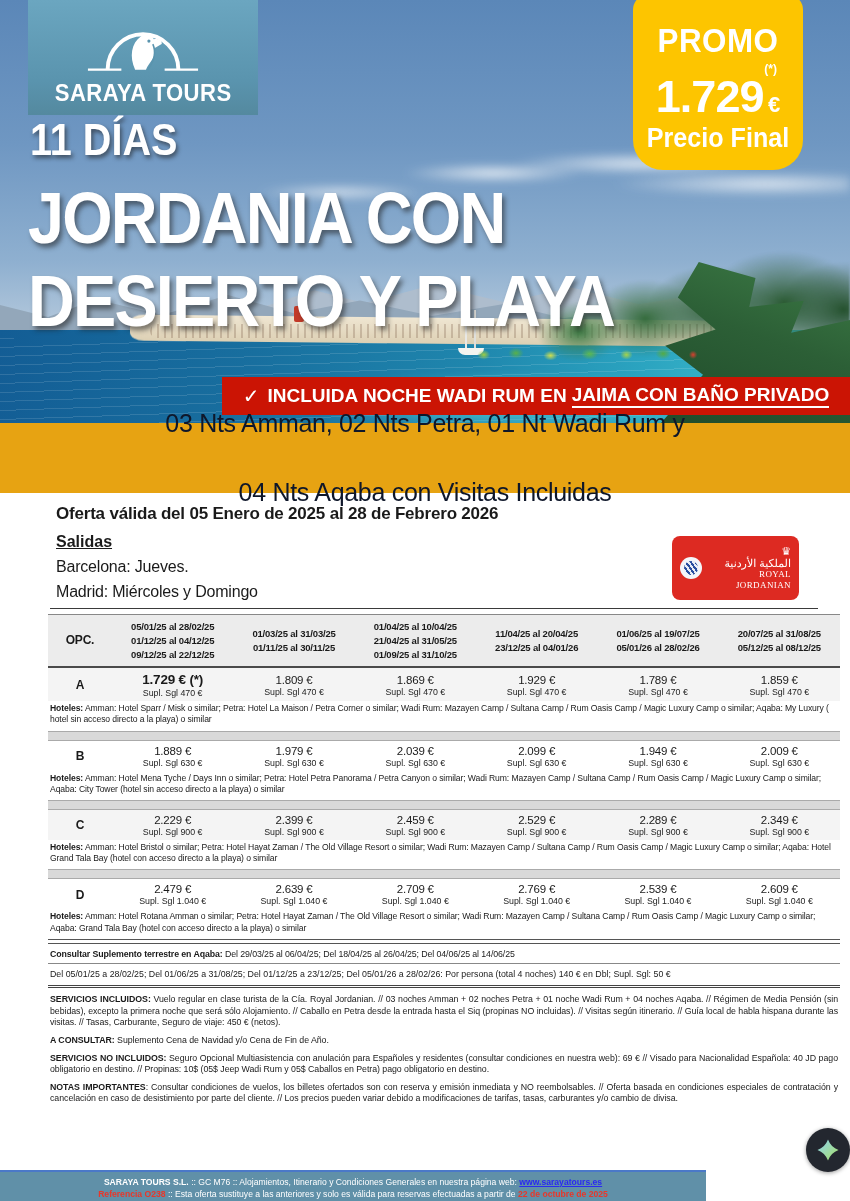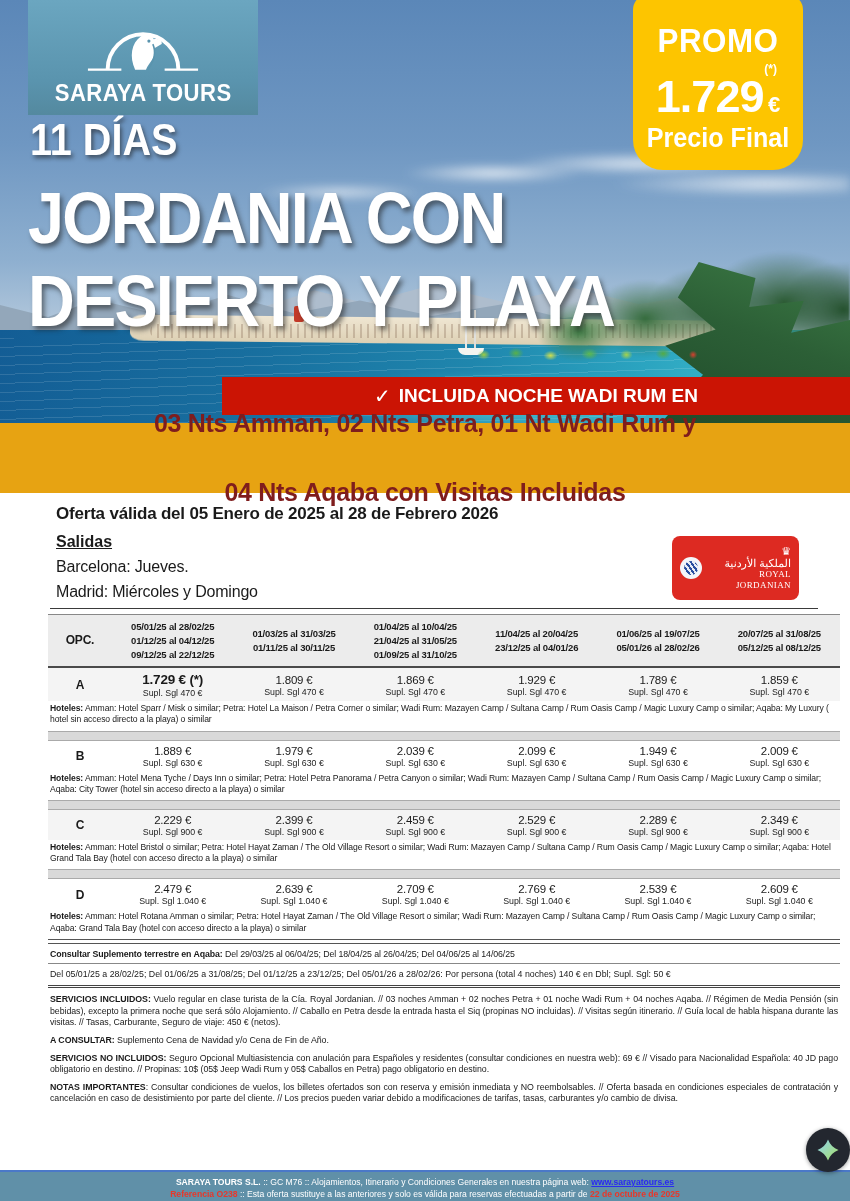--- a/index.html
+++ b/index.html
@@ -76,21 +76,21 @@
   .promo-sub { font-size:27px; font-weight:bold; transform:scaleX(.93); margin-top:4px; }
 
   .ribbon { position:absolute; left:222px; top:377px; width:628px; height:38px; background:#cb1404;
         display:flex; align-items:center; justify-content:center; color:#fff; font-weight:bold; font-size:19px;
         white-space:nowrap; transform-origin:left; }
   .ribbon .chk { margin-right:8px; font-weight:normal; font-size:20px; }
   .ribbon .u { border-bottom:2px solid #fff; padding-bottom:0px; margin-left:5px; }
 
   
   .nights { position:absolute; left:0; top:423px; width:850px; height:70px; background:#e7a312;
-        display:flex; flex-direction:column; align-items:center; justify-content:center; color:#7f1d1d; font-weight:bold;gap:38px; }
+        display:flex; flex-direction:column; align-items:center; justify-content:center; color:#0f172a; font-weight:normal;gap:38px; }
   .nights div { font-size:25px; line-height:1.25; letter-spacing:-.3px; }
 
   
   .content { position:absolute; left:0; top:493px; width:850px; padding:11px 10px 0 48px; color:#1a1a1a; }
   .inner { width:792px; }
   .validity { font-size:17px; font-weight:bold; margin-left:8px; margin-bottom:9px; letter-spacing:-.2px; }
   .salidas { font-size:16px; font-weight:bold; text-decoration:underline; margin-left:8px; margin-bottom:7px; }
   .dep { font-size:16px; margin-left:8px; margin-bottom:7px; letter-spacing:-.2px; }
   .rj-logo { position:absolute; left:672px; top:43px; width:127px; height:64px; background:#dd2a22; border-radius:8px;
         display:flex; align-items:center; padding:6px 8px; gap:6px; }
@@ -126,21 +126,21 @@
   .consultar { font-size:8.8px; margin:5px 2px 4px; letter-spacing:-.1px; }
   .rule-thin { border:none; border-top:1px solid #888; width:792px; margin:3px 0 5px; }
   .opcion-head { font-size:8.8px; font-weight:bold; margin:2px 2px 3px; }
   .opcion-head .u { text-decoration:underline; }
   .opcion-text { font-size:8.8px; margin:5px 2px 6px; }
   .rule-double { border:none; border-top:1px solid #444; border-bottom:1px solid #444; height:3.5px; width:792px; margin:0 0 6px; }
   .para { font-size:8.8px; line-height:1.32; text-align:justify; margin:0 2px 6px; letter-spacing:-.05px; }
   .para b { font-weight:bold; }
 
   
-  .footer { position:absolute; left:0; top:1170px; width:850px; height:31px; background:#6090a8;
+  .footer { position:absolute; left:0; top:1170px; width:706px; height:31px; background:#6090a8;
         border-top:2px solid #4a78c8; text-align:center; color:#fff; font-size:8.6px; padding-top:4px; line-height:1.45; }
   .footer b { font-weight:bold; }
   .footer a { color:#2a2af0; font-weight:bold; }
   .footer .red { color:#e8372a; font-weight:bold; }
 
   .chat-badge { position:absolute; left:806px; top:1128px; width:44px; height:44px; border-radius:50%;
         background:#23272f; display:flex; align-items:center; justify-content:center; box-shadow:0 1px 4px rgba(0,0,0,.4); }
   .chat-badge svg { width:26px; height:26px; }
 </style>
 </head>
@@ -186,20 +186,21 @@
       <div class="promo-price-row">
         <span class="promo-price">1.729</span>
         <span class="promo-eur">€</span>
       </div>
       <div class="promo-sub">Precio Final</div>
     </div>
 
     <div class="ribbon">
       <span class="chk">✓</span>
       <span>INCLUIDA NOCHE WADI RUM EN</span>
+      <span class="u">JAIMA CON BAÑO PRIVADO</span>
     </div>
   </div>
 
   <div class="nights">
     <div>03 Nts Amman,  02 Nts Petra, 01 Nt Wadi Rum y</div>
     <div>04 Nts Aqaba con Visitas Incluidas</div>
   </div>
 
   <div class="content">
     <div class="inner">

